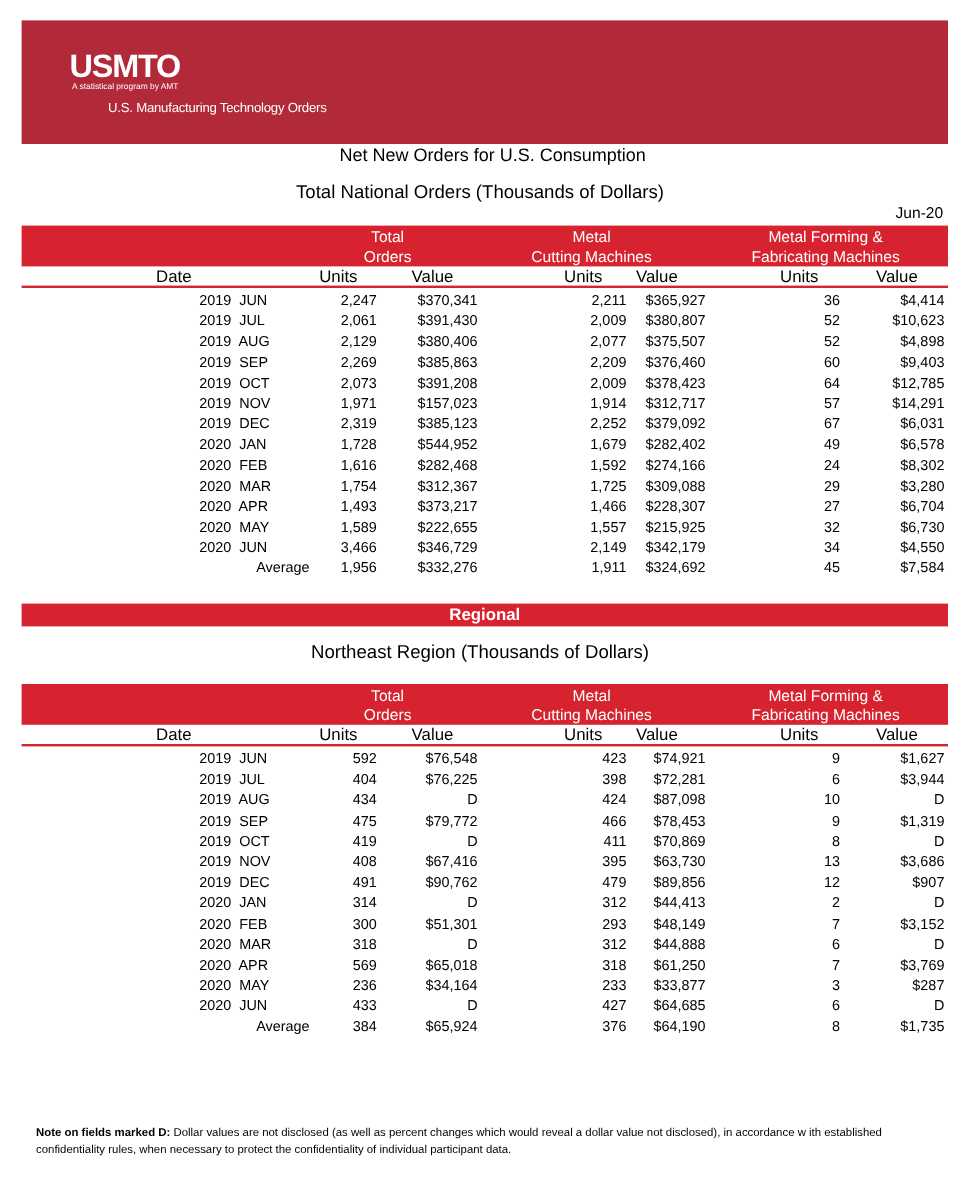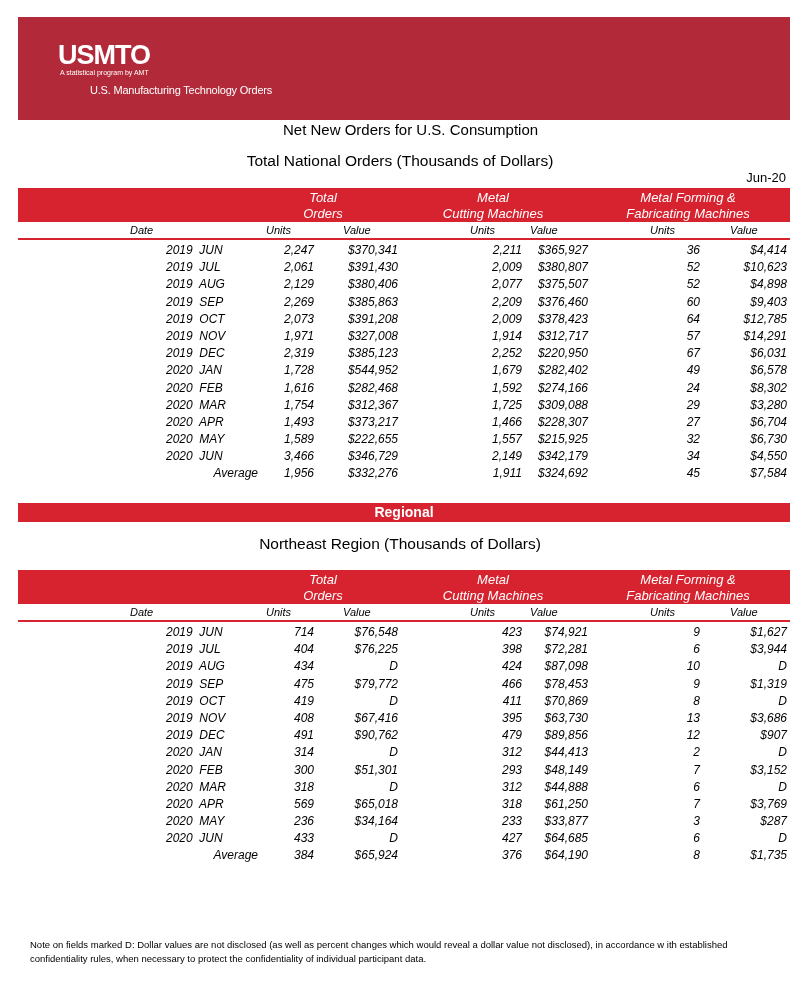--- a/index.html
+++ b/index.html
@@ -4,39 +4,39 @@
 <style>
   html, body { margin: 0; padding: 0; background: #ffffff; }
   body { width: 800px; height: 981px; position: relative; overflow: hidden; font-family: "Liberation Sans", sans-serif; color: #000; }
   .banner { position: absolute; left: 18px; top: 17px; width: 772px; height: 103px; background: #b22a3a; }
   .logo { position: absolute; left: 40px; top: 24px; color: #fff; font-family: "Liberation Sans", sans-serif; font-weight: bold; font-size: 27px; letter-spacing: -1px; line-height: 28px; }
   .logo-sub { position: absolute; left: 42px; top: 52px; color: #fff; font-size: 7px; line-height: 8px; }
   .banner-title { position: absolute; left: 40px; top: 67px; color: #fff; font-size: 11px; font-weight: normal; letter-spacing: -0.2px; margin-left: 32px; }
   .subtitle { position: absolute; left: 283px; top: 121px; font-size: 15px; }
   .report-date { position: absolute; right: 14px; top: 123px; font-size: 13px; margin-top: 47px; }
   .section-title { position: absolute; width: 800px; left: 0; text-align: center; font-size: 15.5px; }
-  .tbl { position: absolute; left: 18px; width: 772px; font-style: italic; }
+  .tbl { position: absolute; left: 18px; width: 772px; }
   .tbl-head { position: relative; height: 50px; }
   .tbl-head .redtop { position: absolute; left: 0; top: 0; width: 772px; height: 34px; background: #d6232f; }
   .grp { position: absolute; top: 2px; color: #fff; font-size: 13px; text-align: center; line-height: 16px; }
-  .colh { position: absolute; top: 35px; font-size: 11px; line-height: 15px; }
+  .colh { position: absolute; top: 35px; font-size: 14px; line-height: 15px; }
   .tbl-head .rule { position: absolute; left: 0; top: 50px; width: 772px; height: 2px; background: #d6232f; }
   .rows { position: absolute; top: 54px; left: 0; width: 772px; }
   .row { position: relative; height: 17.2px; font-family: "Liberation Sans", sans-serif; font-size: 12px; line-height: 17px; }
   .row span { position: absolute; text-align: right; }
   .c-date { left: 100px; width: 120px; }
   .c-tu { left: 230px; width: 66px; }
   .c-tv { left: 300px; width: 80px; }
   .c-mu { left: 406px; width: 98px; }
   .c-mv { left: 490px; width: 80px; }
   .c-fu { left: 580px; width: 102px; }
   .c-fv { left: 690px; width: 79px; }
   .regional-bar { position: absolute; left: 18px; top: 503px; width: 772px; height: 19px; background: #d6232f; color: #fff; font-weight: bold; font-size: 14px; text-align: center; line-height: 19px; }
   .note { position: absolute; left: 30px; top: 938px; width: 740px; font-size: 9.5px; line-height: 14px; }
-  .note b { font-weight: normal; }
+  .note b { font-weight: bold; }
 </style>
 </head>
 <body>
 
 <div class="banner">
   <div class="logo">USMTO</div>
   <div class="logo-sub">A statistical program by AMT</div>
   <div class="banner-title">U.S. Manufacturing Technology Orders</div>
 </div>
 
@@ -111,32 +111,32 @@
         <span class="c-tu">2,073</span>
         <span class="c-tv">$391,208</span>
         <span class="c-mu">2,009</span>
         <span class="c-mv">$378,423</span>
         <span class="c-fu">64</span>
         <span class="c-fv">$12,785</span>
       </div>
       <div class="row">
         <span class="c-date" style="text-align: left; left: 148px; white-space: pre;">2019  NOV</span>
         <span class="c-tu">1,971</span>
-        <span class="c-tv">$327,008</span>
+        <span class="c-tv">$157,023</span>
         <span class="c-mu">1,914</span>
         <span class="c-mv">$312,717</span>
         <span class="c-fu">57</span>
         <span class="c-fv">$14,291</span>
       </div>
       <div class="row">
         <span class="c-date" style="text-align: left; left: 148px; white-space: pre;">2019  DEC</span>
         <span class="c-tu">2,319</span>
         <span class="c-tv">$385,123</span>
         <span class="c-mu">2,252</span>
-        <span class="c-mv">$220,950</span>
+        <span class="c-mv">$379,092</span>
         <span class="c-fu">67</span>
         <span class="c-fv">$6,031</span>
       </div>
       <div class="row">
         <span class="c-date" style="text-align: left; left: 148px; white-space: pre;">2020  JAN</span>
         <span class="c-tu">1,728</span>
         <span class="c-tv">$544,952</span>
         <span class="c-mu">1,679</span>
         <span class="c-mv">$282,402</span>
         <span class="c-fu">49</span>
@@ -223,21 +223,21 @@
     <div class="colh" style="left:325px;">Value</div>
     <div class="colh" style="left:452px;">Units</div>
     <div class="colh" style="left:512px;">Value</div>
     <div class="colh" style="left:632px;">Units</div>
     <div class="colh" style="left:712px;">Value</div>
     <div class="rule"></div>
   </div>
   <div class="rows">
       <div class="row">
         <span class="c-date" style="text-align: left; left: 148px; white-space: pre;">2019  JUN</span>
-        <span class="c-tu">714</span>
+        <span class="c-tu">592</span>
         <span class="c-tv">$76,548</span>
         <span class="c-mu">423</span>
         <span class="c-mv">$74,921</span>
         <span class="c-fu">9</span>
         <span class="c-fv">$1,627</span>
       </div>
       <div class="row">
         <span class="c-date" style="text-align: left; left: 148px; white-space: pre;">2019  JUL</span>
         <span class="c-tu">404</span>
         <span class="c-tv">$76,225</span>

